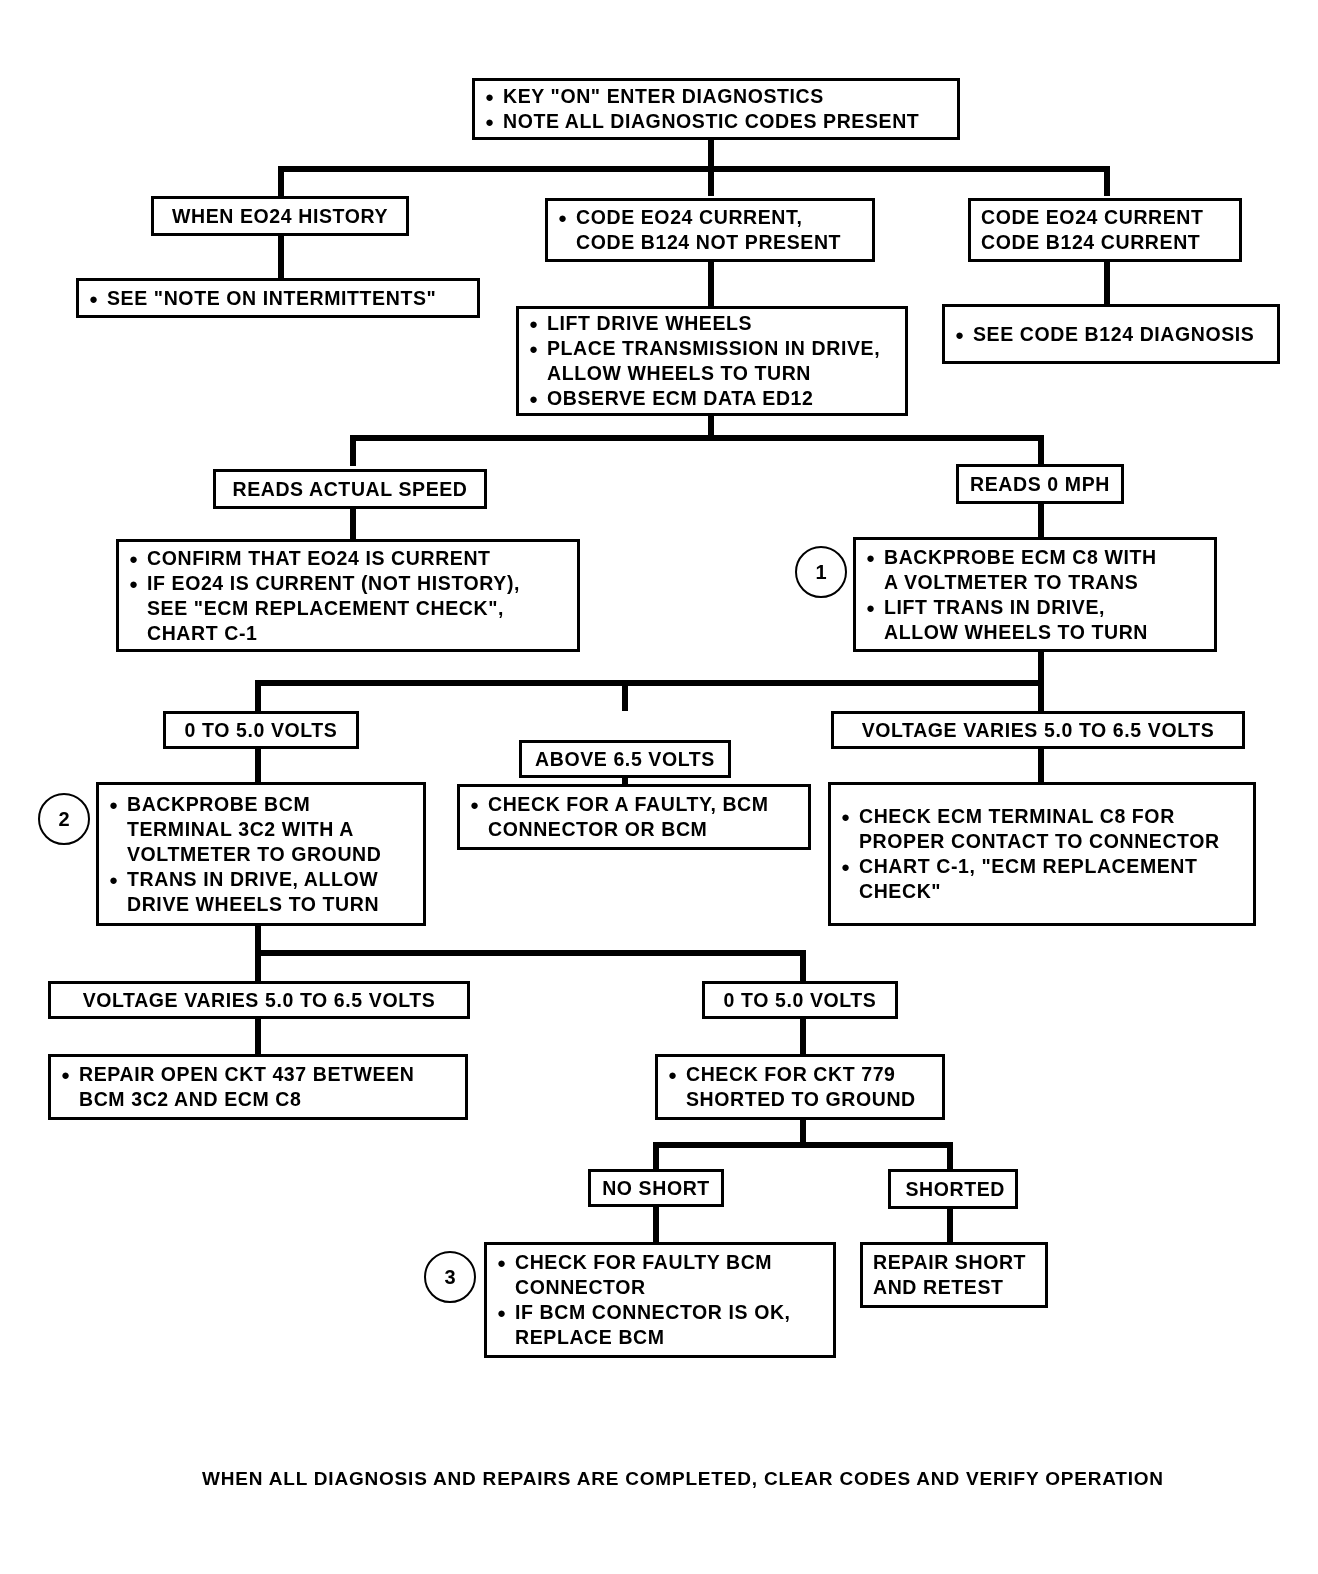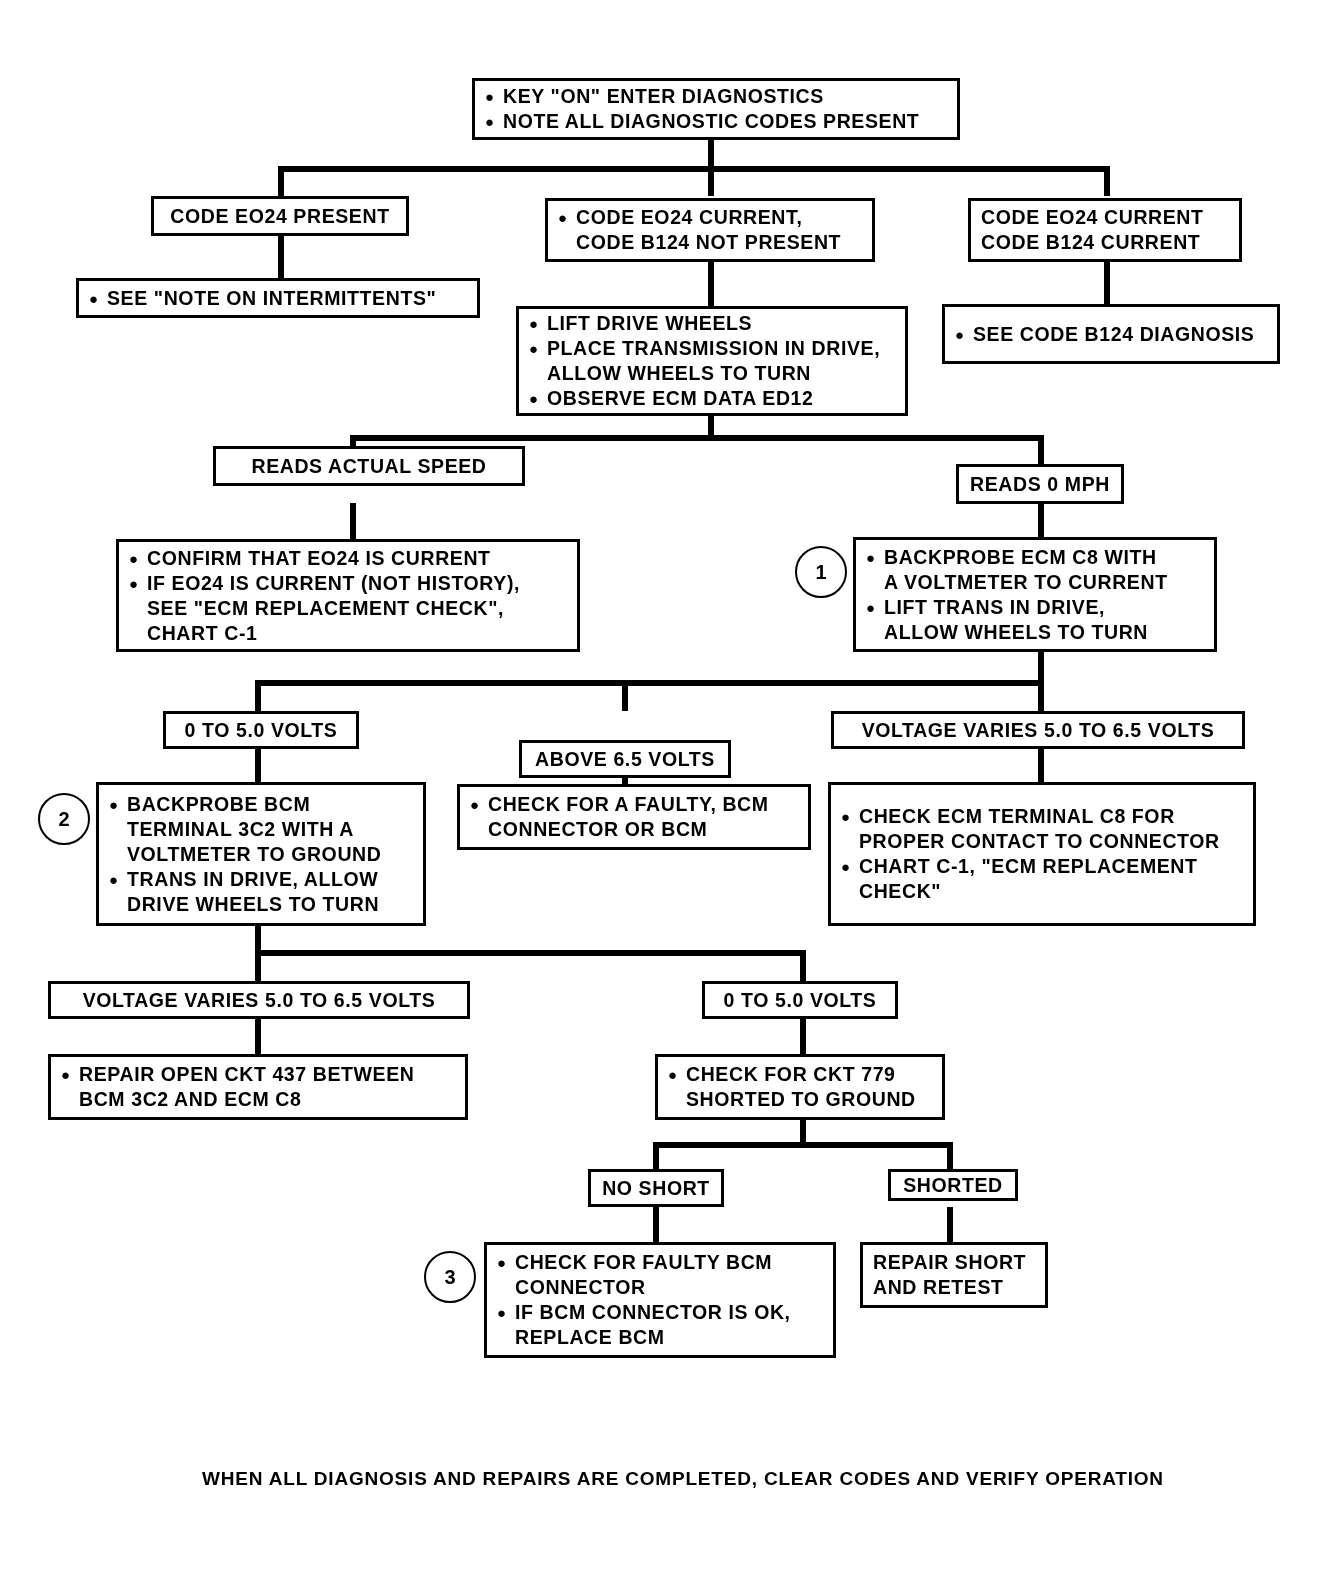--- a/index.html
+++ b/index.html
@@ -131,21 +131,21 @@
       </div>
       <div class="bullet-row">
         <span class="bullet">●</span>
         <span class="line bullet-text">NOTE ALL DIAGNOSTIC CODES PRESENT</span>
       </div>
     </div>
   </div>
 
   <div class="node" style="left:151px;top:196px;width:258px;height:40px;">
     <div class="lines">
-      <span class="line center">CODE EO24 PRESENT</span>
+      <span class="line center">WHEN EO24 HISTORY</span>
     </div>
   </div>
 
   <div class="node" style="left:76px;top:278px;width:404px;height:40px;">
     <div class="lines">
       <div class="bullet-row">
         <span class="bullet">●</span>
         <span class="line bullet-text">SEE "NOTE ON INTERMITTENTS"</span>
       </div>
     </div>
@@ -192,21 +192,21 @@
           <span class="line">ALLOW WHEELS TO TURN</span>
         </div>
       </div>
       <div class="bullet-row">
         <span class="bullet">●</span>
         <span class="line bullet-text">OBSERVE ECM DATA ED12</span>
       </div>
     </div>
   </div>
 
-  <div class="node" style="left:213px;top:446px;width:312px;height:40px;">
+  <div class="node" style="left:213px;top:469px;width:274px;height:40px;">
     <div class="lines">
       <span class="line center">READS ACTUAL SPEED</span>
     </div>
   </div>
 
   <div class="node" style="left:956px;top:464px;width:168px;height:40px;">
     <div class="lines">
       <span class="line center">READS 0 MPH</span>
     </div>
   </div>
@@ -231,21 +231,21 @@
   <div class="circle" style="left:795px;top:546px;width:48px;height:48px;">
     <span>1</span>
   </div>
 
   <div class="node" style="left:853px;top:537px;width:364px;height:115px;">
     <div class="lines">
       <div class="bullet-row">
         <span class="bullet">●</span>
         <div class="bullet-text">
           <span class="line">BACKPROBE ECM C8 WITH</span>
-          <span class="line">A VOLTMETER TO CURRENT</span>
+          <span class="line">A VOLTMETER TO TRANS</span>
         </div>
       </div>
       <div class="bullet-row">
         <span class="bullet">●</span>
         <div class="bullet-text">
           <span class="line">LIFT TRANS IN DRIVE,</span>
           <span class="line">ALLOW WHEELS TO TURN</span>
         </div>
       </div>
     </div>
@@ -359,21 +359,21 @@
       </div>
     </div>
   </div>
 
   <div class="node" style="left:588px;top:1169px;width:136px;height:38px;">
     <div class="lines">
       <span class="line center">NO SHORT</span>
     </div>
   </div>
 
-  <div class="node" style="left:888px;top:1169px;width:130px;height:32px;">
+  <div class="node" style="left:888px;top:1169px;width:130px;height:40px;align-items:flex-end;">
     <div class="lines">
       <span class="line center">SHORTED</span>
     </div>
   </div>
 
   <div class="circle" style="left:424px;top:1251px;width:48px;height:48px;">
     <span>3</span>
   </div>
 
   <div class="node" style="left:484px;top:1242px;width:352px;height:116px;">

